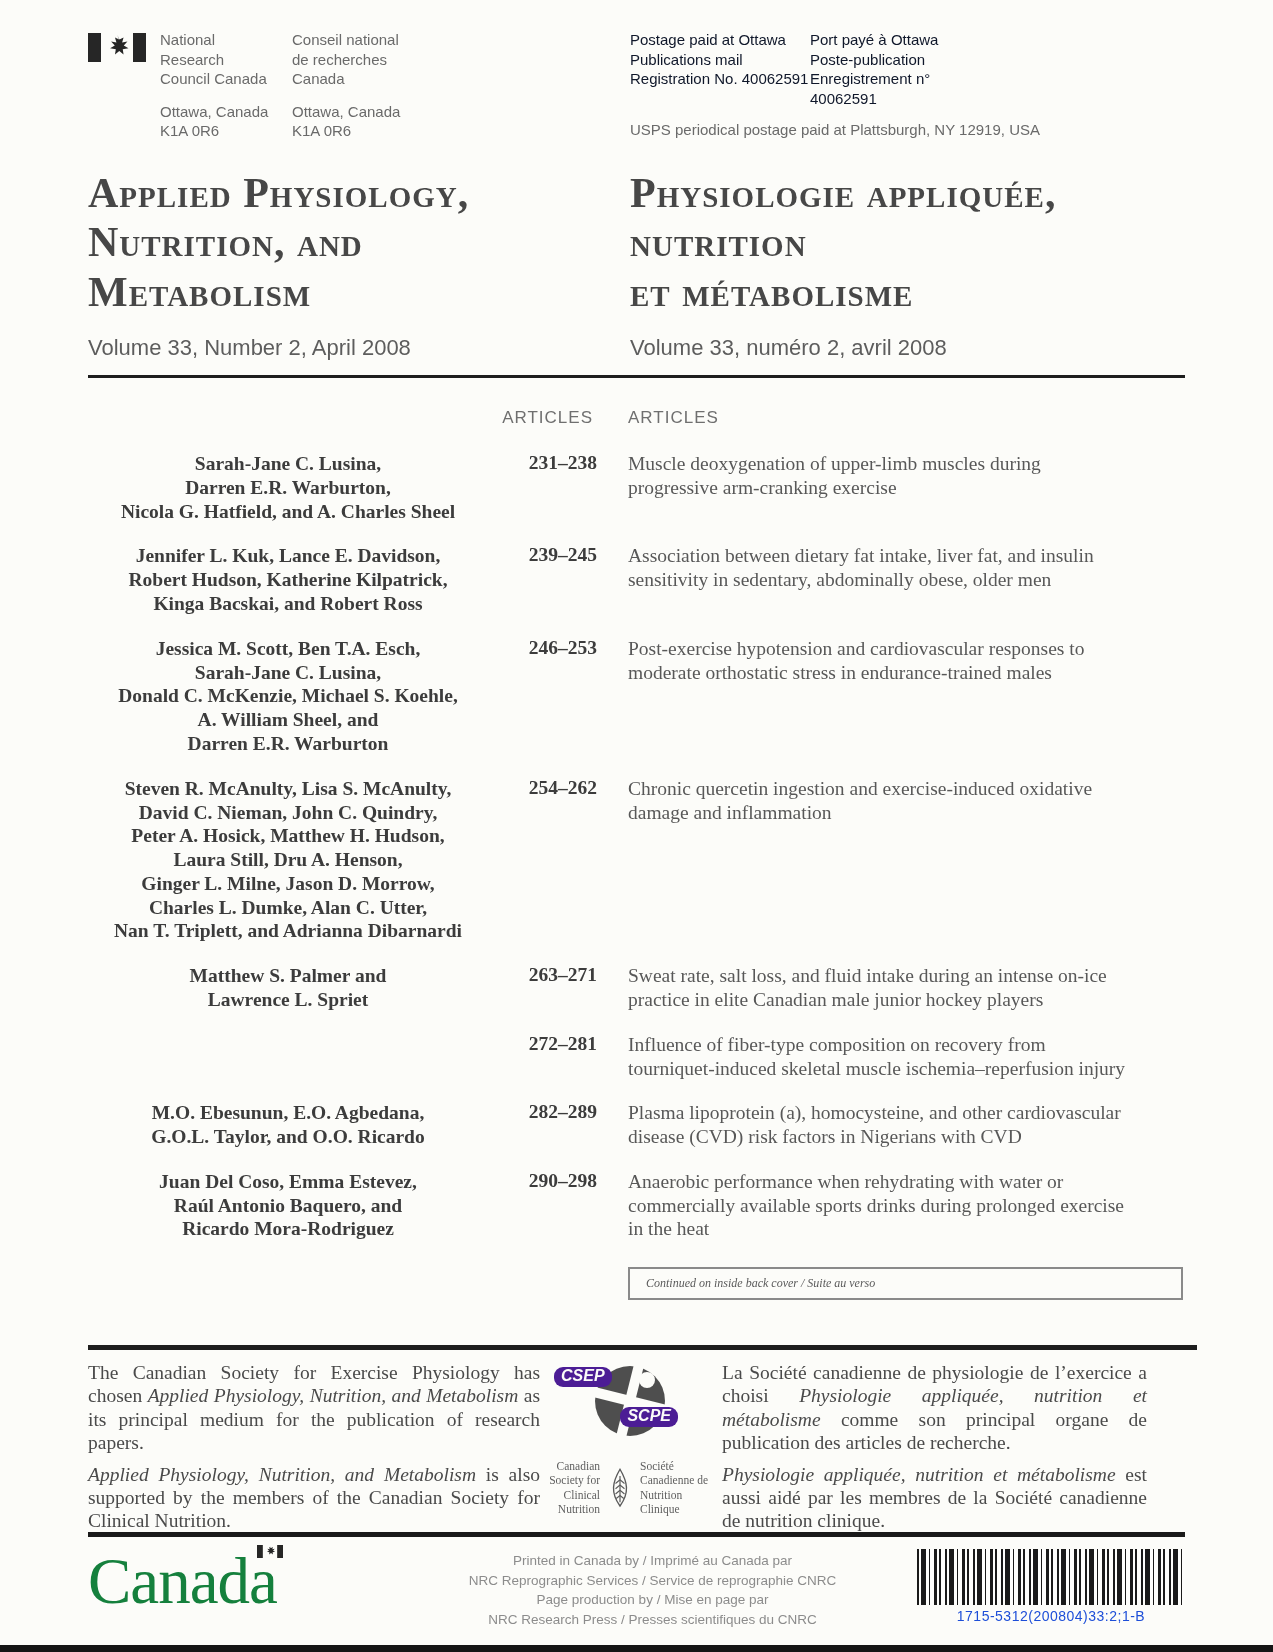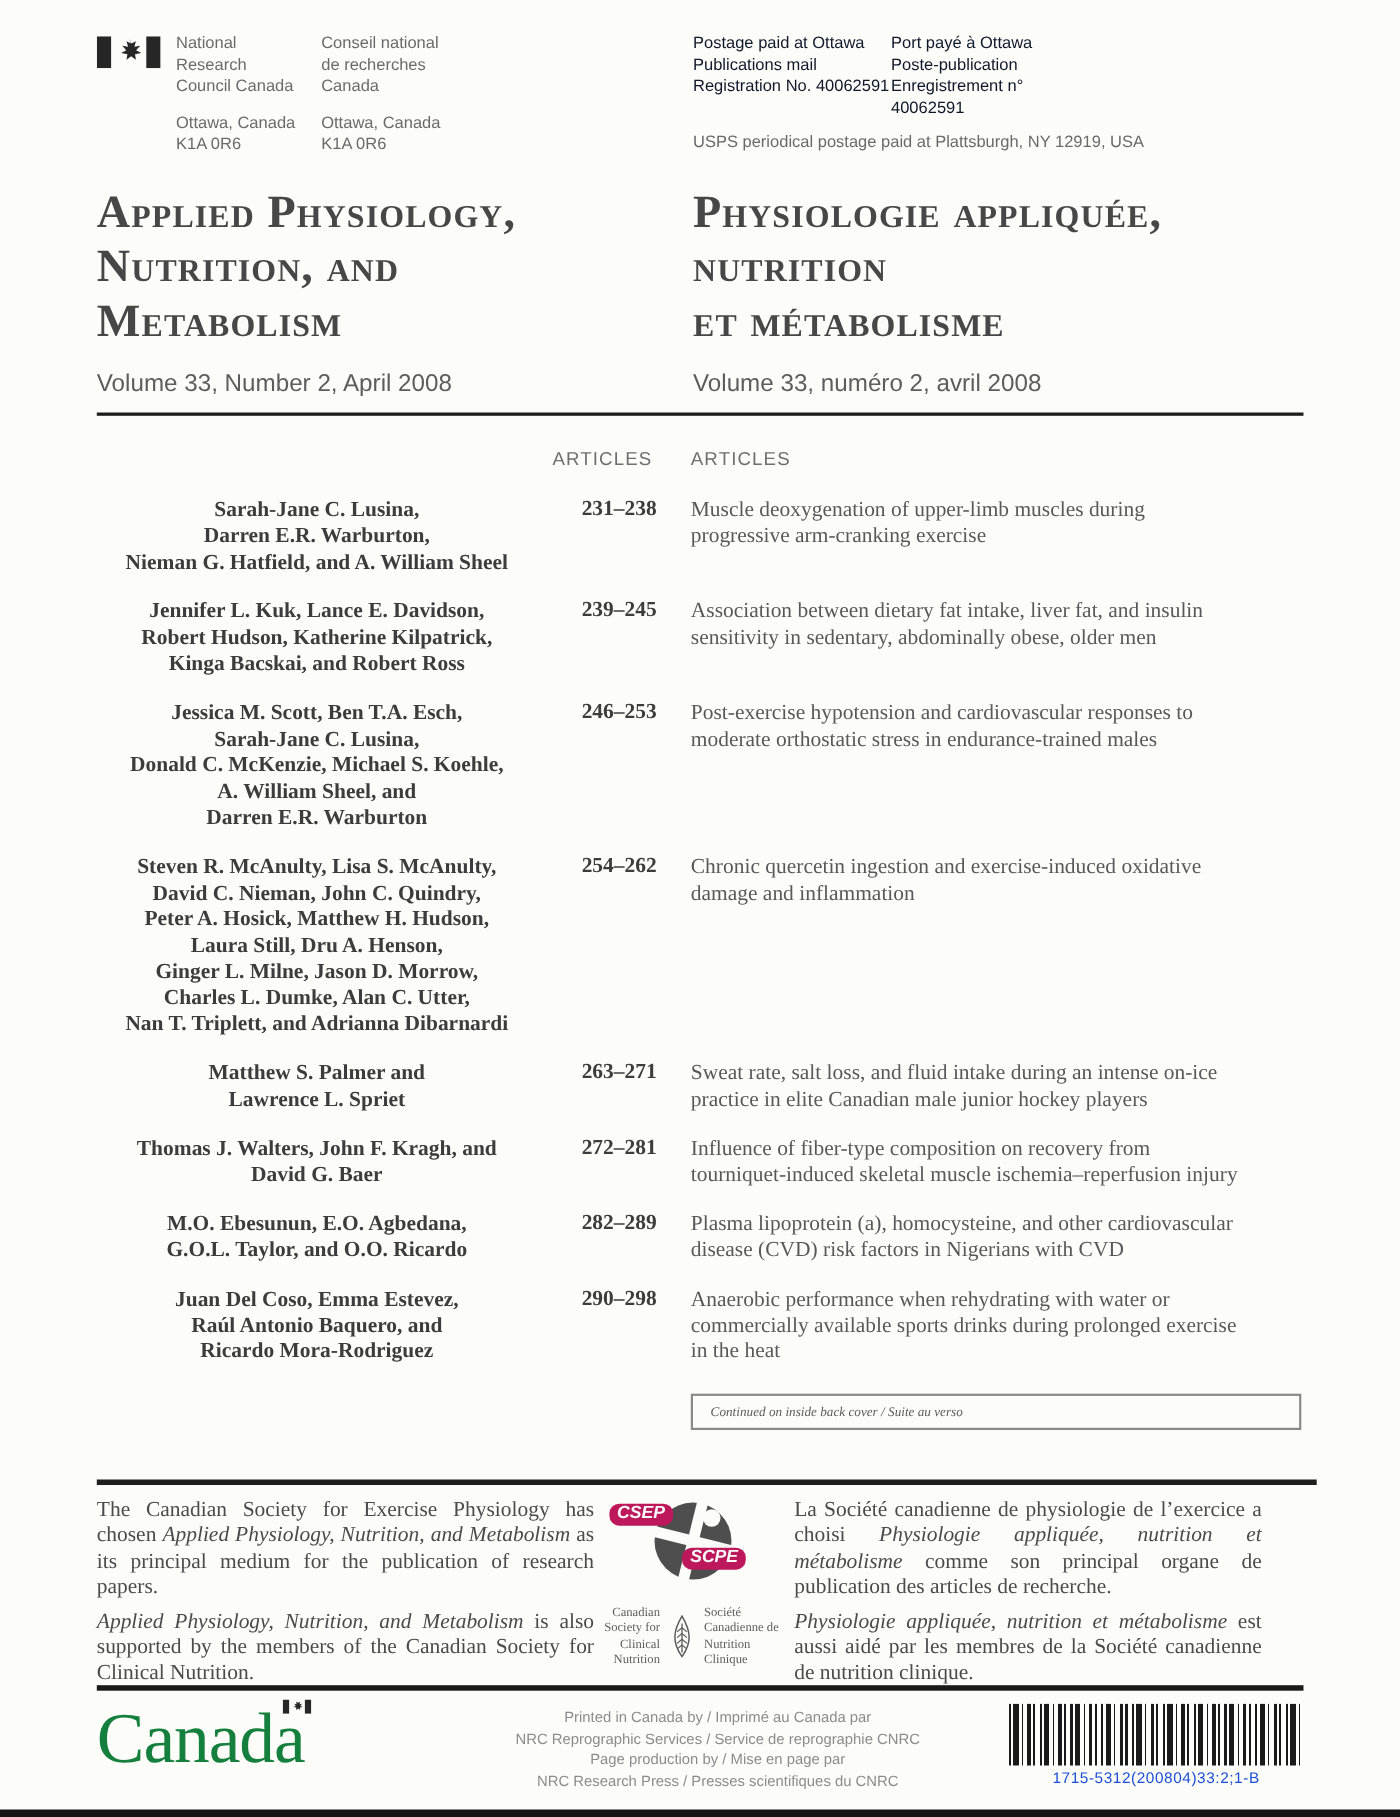--- a/index.html
+++ b/index.html
@@ -49,21 +49,21 @@
   
   .affil-section { position:absolute; top:1345px; left:88px; right:76px; }
   .affil-body { display:flex; margin-top:11px; }
   .affil-left { flex:0 0 452px; }
   .affil-logos { flex:0 0 158px; position:relative; }
   .affil-right { flex:1; padding-left:8px; padding-right:50px; }
   .affil-p { font-size:19.5px; line-height:1.2; text-align:justify; color:#4a4a4a; margin:0 0 8px 0; }
 
   .csep-logo { position:relative; width:120px; height:76px; margin-left:14px; }
   .csep-circle { position:absolute; right:6px; top:2px; }
-  .csep-tag { position:absolute; background:#be185d; color:#fbfbf9; font-family:"Liberation Sans", sans-serif;
+  .csep-tag { position:absolute; background:#4c1d95; color:#fbfbf9; font-family:"Liberation Sans", sans-serif;
               font-style:italic; font-weight:bold; font-size:16px; padding:0px 7px 2px 7px; border-radius:9px; }
   .csep-tag-tl { left:0; top:6px; }
   .csep-tag-br { right:-4px; bottom:10px; }
 
   .cscn-logo { display:flex; align-items:center; margin-top:22px; margin-left:-14px; }
   .cscn-text { font-size:11.5px; line-height:1.25; color:#5f5f5f; width:74px; }
   .cscn-text.left { text-align:right; padding-right:5px; }
   .cscn-text.right { text-align:left; padding-left:5px; }
 
   
@@ -154,21 +154,21 @@
   <section class="toc">
     <div class="toc-grid labels-row">
       <div class="toc-label label-left">ARTICLES</div>
       <div class="toc-label label-right">ARTICLES</div>
     </div>
 
     <div class="toc-grid article-row first">
       <div class="authors">
         <div class="aline">Sarah-Jane C. Lusina,</div>
         <div class="aline">Darren E.R. Warburton,</div>
-        <div class="aline">Nieman G. Hatfield, and A. William Sheel</div>
+        <div class="aline">Nicola G. Hatfield, and A. Charles Sheel</div>
       </div>
       <div class="pages">231–238</div>
       <div class="atitle">Muscle deoxygenation of upper-limb muscles during progressive arm-cranking exercise</div>
     </div>
 
     <div class="toc-grid article-row">
       <div class="authors">
         <div class="aline">Jennifer L. Kuk, Lance E. Davidson,</div>
         <div class="aline">Robert Hudson, Katherine Kilpatrick,</div>
         <div class="aline">Kinga Bacskai, and Robert Ross</div>
@@ -206,24 +206,20 @@
     <div class="toc-grid article-row">
       <div class="authors">
         <div class="aline">Matthew S. Palmer and</div>
         <div class="aline">Lawrence L. Spriet</div>
       </div>
       <div class="pages">263–271</div>
       <div class="atitle">Sweat rate, salt loss, and fluid intake during an intense on-ice practice in elite Canadian male junior hockey players</div>
     </div>
 
     <div class="toc-grid article-row">
-      <div class="authors">
-        <div class="aline">Thomas J. Walters, John F. Kragh, and</div>
-        <div class="aline">David G. Baer</div>
-      </div>
       <div class="pages">272–281</div>
       <div class="atitle">Influence of fiber-type composition on recovery from tourniquet-induced skeletal muscle ischemia–reperfusion injury</div>
     </div>
 
     <div class="toc-grid article-row">
       <div class="authors">
         <div class="aline">M.O. Ebesunun, E.O. Agbedana,</div>
         <div class="aline">G.O.L. Taylor, and O.O. Ricardo</div>
       </div>
       <div class="pages">282–289</div>

